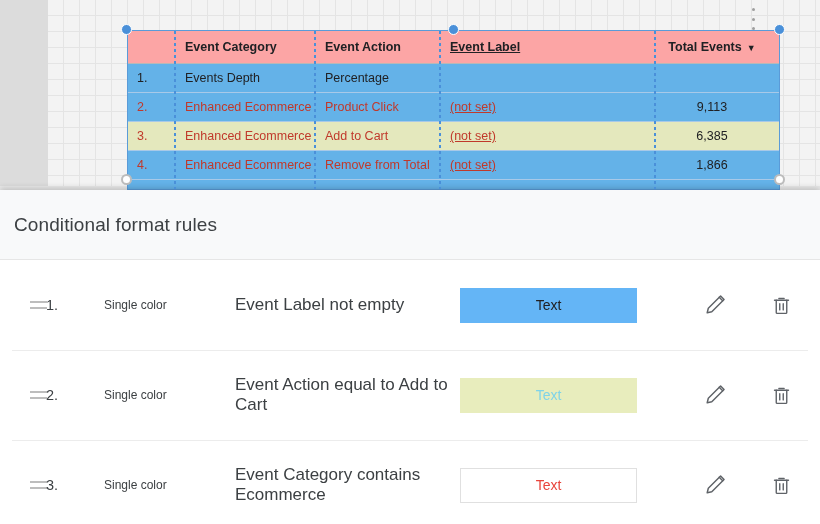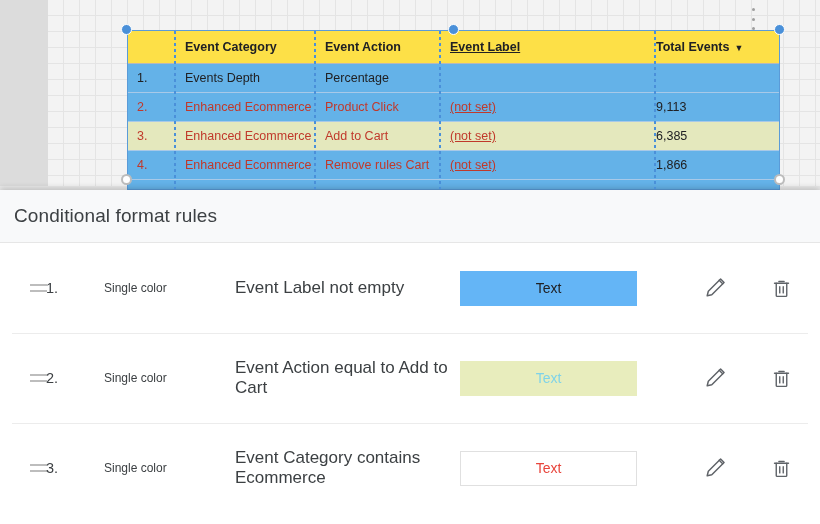--- a/index.html
+++ b/index.html
@@ -83,35 +83,35 @@
     background: #ffffff;
   }
   .rpt-row {
     display: flex;
     height: 29px;
     align-items: center;
     box-sizing: border-box;
     font-size: 12.5px;
   }
   .rpt-head {
-    background: #fde047;
+    background: #fca5a5;
     color: #202124;
     font-weight: bold;
     height: 33px;
     border-bottom: 1px solid #b8b8b8;
   }
   .rpt-body { border-bottom: 1px solid #a8c9e8; }
   .rpt-blue { background: #64b2e8; color: #202124; }
   .rpt-blue .c-cat, .rpt-blue .c-act, .rpt-blue .c-lab { }
   .rpt-yellow { background: #e4e8bd; }
   .c-idx  { width: 48px; box-sizing: border-box; padding-left: 9px; }
   .c-cat  { width: 140px; box-sizing: border-box; padding-left: 9px; }
   .c-act  { width: 125px; box-sizing: border-box; padding-left: 9px; }
   .c-lab  { width: 215px; box-sizing: border-box; padding-left: 9px; text-decoration: underline; }
-  .c-tot  { flex: 1; box-sizing: border-box; padding-right: 11px; text-align: left; }
+  .c-tot  { flex: 1; box-sizing: border-box; padding-right: 11px; text-align: center; }
   .red-txt { color: #c0392b; }
   .dark-txt { color: #202124; }
   .sort-caret { font-size: 9px; margin-left: 5px; display:inline-block; }
 
   
   .col-guide {
     position: absolute;
     top: 0;
     width: 2px;
     height: 160px;
@@ -140,21 +140,21 @@
   #dialog {
     position: absolute;
     left: 0; top: 190px;
     width: 820px;
     height: 334px;
     background: #ffffff;
     box-shadow: 0 -2px 6px rgba(0,0,0,0.18);
     overflow: hidden;
   }
   #dialog-header {
-    height: 53px;
+    height: 70px;
     background: #f8f9fa;
     border-bottom: 1px solid #e6e6e6;
     display: flex;
     align-items: center;
     padding-left: 14px;
     box-sizing: border-box;
   }
   #dialog-title {
     font-size: 19px;
     color: #3c4043;
@@ -285,21 +285,21 @@
       <div class="c-idx red-txt">3.</div>
       <div class="c-cat red-txt">Enhanced Ecommerce</div>
       <div class="c-act red-txt">Add to Cart</div>
       <div class="c-lab red-txt">(not set)</div>
       <div class="c-tot dark-txt">6,385</div>
     </div>
 
     <div class="rpt-row rpt-body rpt-blue">
       <div class="c-idx red-txt">4.</div>
       <div class="c-cat red-txt">Enhanced Ecommerce</div>
-      <div class="c-act red-txt">Remove rules Cart</div>
+      <div class="c-act red-txt">Remove from Total</div>
       <div class="c-lab red-txt">(not set)</div>
       <div class="c-tot dark-txt">1,866</div>
     </div>
 
     <div class="rpt-row rpt-body rpt-blue">
       <div class="c-idx red-txt">5.</div>
       <div class="c-cat red-txt">Enhanced Ecommerce</div>
       <div class="c-act red-txt">Quickview Click</div>
       <div class="c-lab red-txt">Android Tape Hoodie Black</div>
       <div class="c-tot dark-txt">1,390</div>

